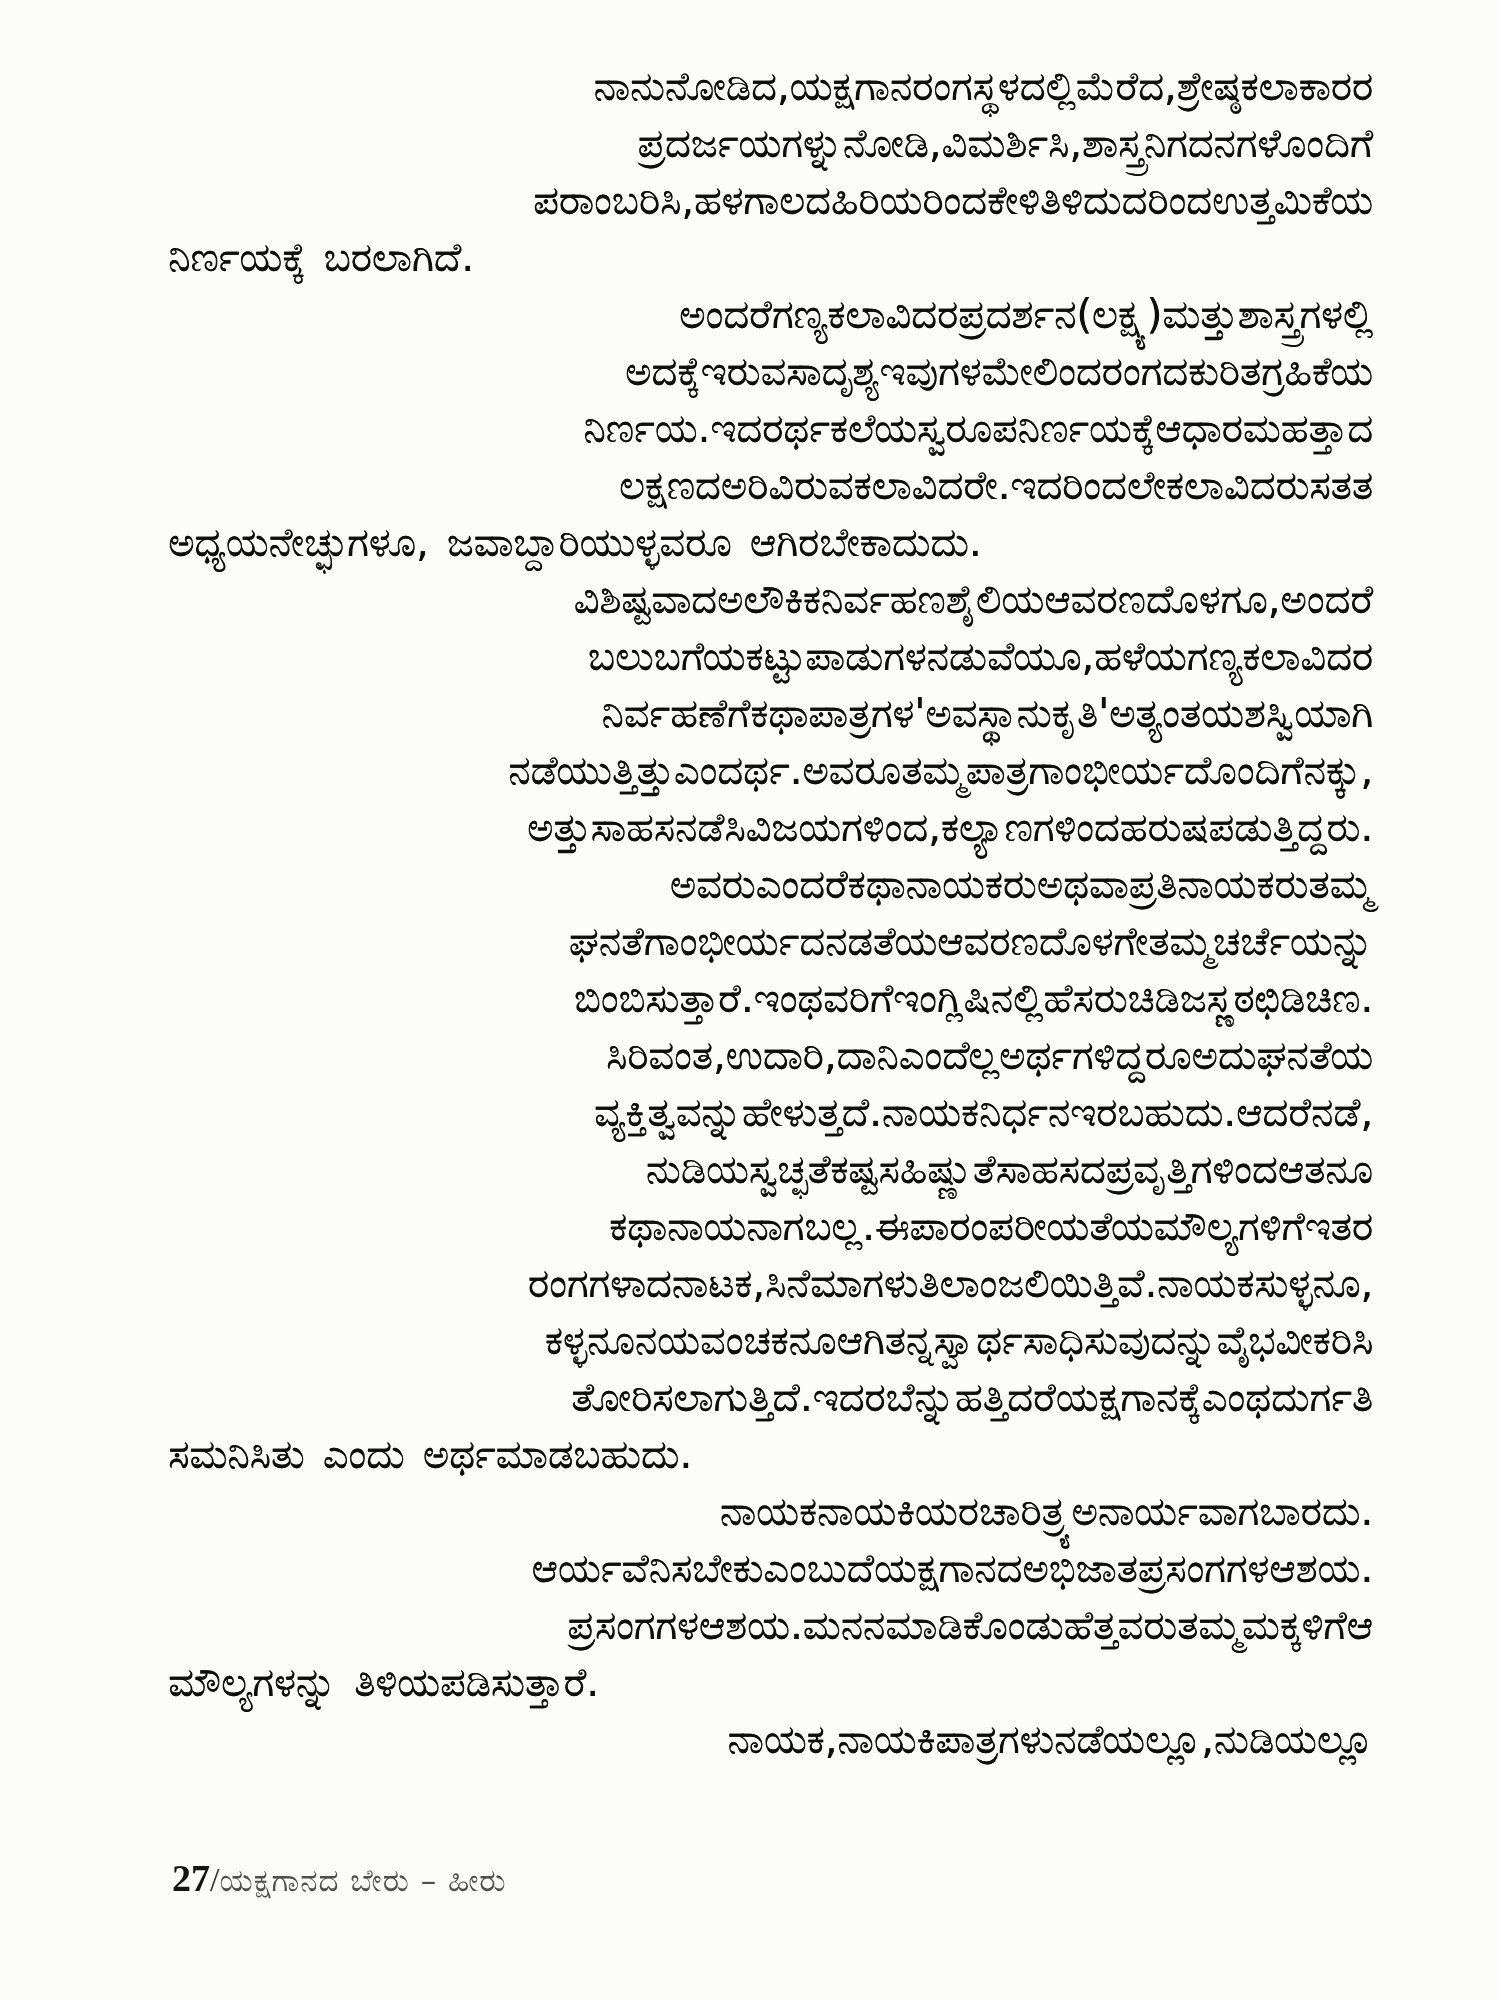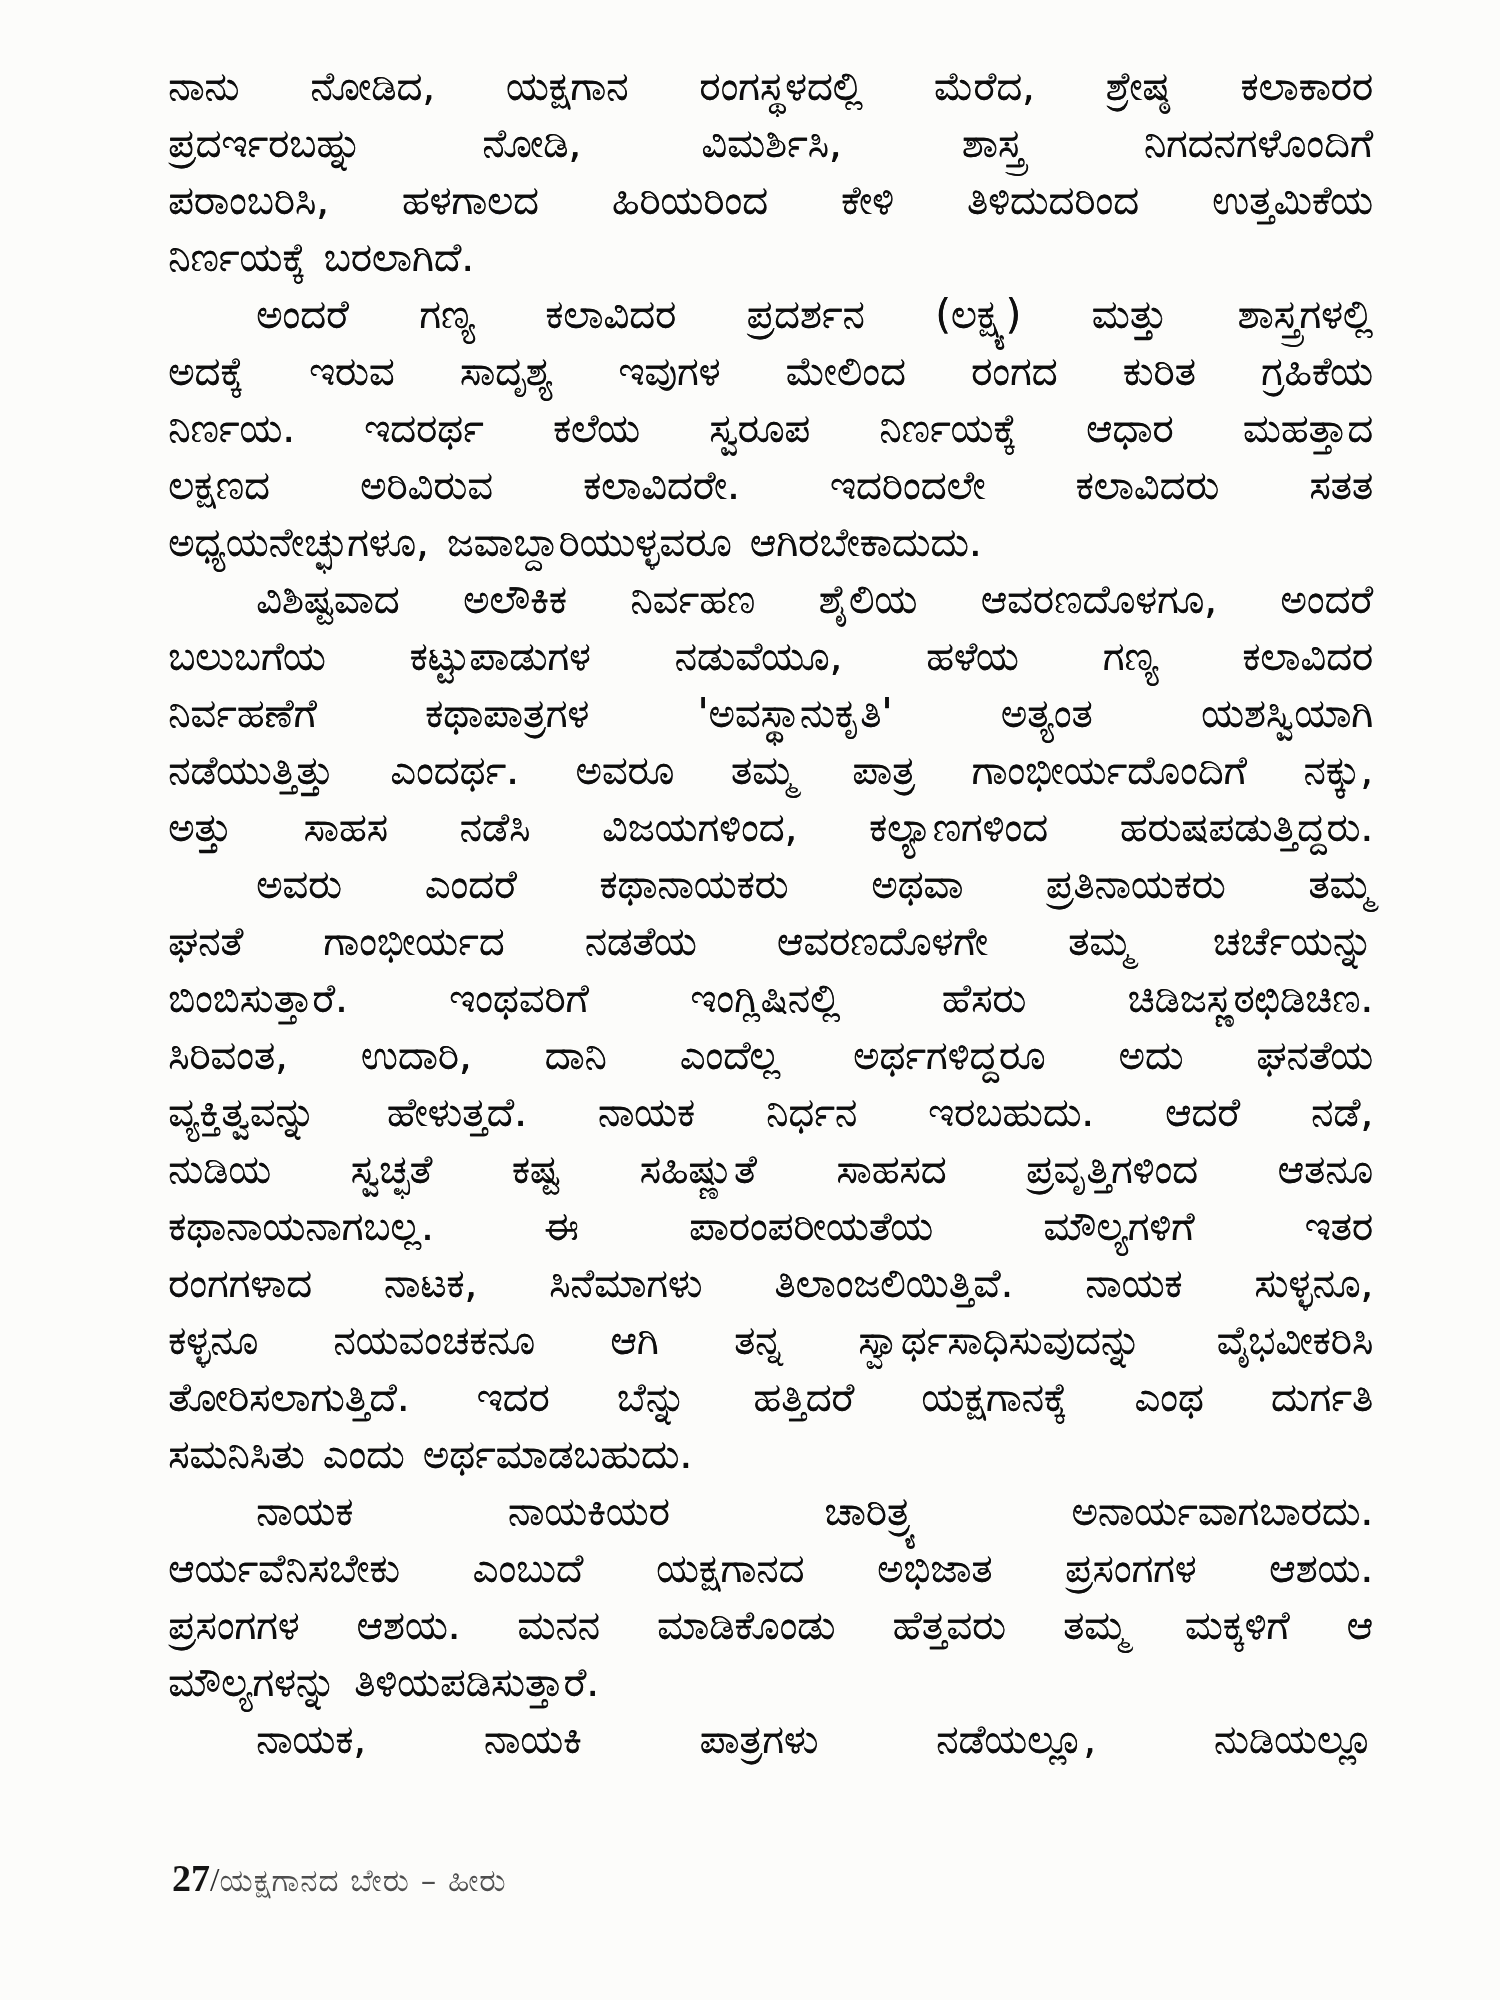--- a/index.html
+++ b/index.html
@@ -31,21 +31,21 @@
     align-items: baseline;
     height: 57px;
     line-height: 57px;
     font-size: 40px;
     white-space: nowrap;
     color: #0e0e0e;
     
     text-shadow: 0.4px 0.4px 0 #0e0e0e;
   }
   .line.justify {
-    justify-content: space-between;
+    justify-content: flex-end;
   }
   .line.plain {
     justify-content: flex-start;
     gap: 18px;
   }
   .line.indent {
     padding-left: 88px;
   }
   .word {
     display: inline-block;
@@ -84,21 +84,21 @@
       <div class="line justify">
         <span class="word">ನಾನು</span>
         <span class="word">ನೋಡಿದ,</span>
         <span class="word">ಯಕ್ಷಗಾನ</span>
         <span class="word">ರಂಗಸ್ಥಳದಲ್ಲಿ</span>
         <span class="word">ಮೆರೆದ,</span>
         <span class="word">ಶ್ರೇಷ್ಠ</span>
         <span class="word">ಕಲಾಕಾರರ</span>
       </div>
       <div class="line justify">
-        <span class="word">ಪ್ರದರ್ಇರಬಹ್ನು</span>
+        <span class="word">ಪ್ರದರ್ಜಯಗಳ್ನು</span>
         <span class="word">ನೋಡಿ,</span>
         <span class="word">ವಿಮರ್ಶಿಸಿ,</span>
         <span class="word">ಶಾಸ್ತ್ರ</span>
         <span class="word">ನಿಗದನಗಳೊಂದಿಗೆ</span>
       </div>
       <div class="line justify">
         <span class="word">ಪರಾಂಬರಿಸಿ,</span>
         <span class="word">ಹಳಗಾಲದ</span>
         <span class="word">ಹಿರಿಯರಿಂದ</span>
         <span class="word">ಕೇಳಿ</span>

